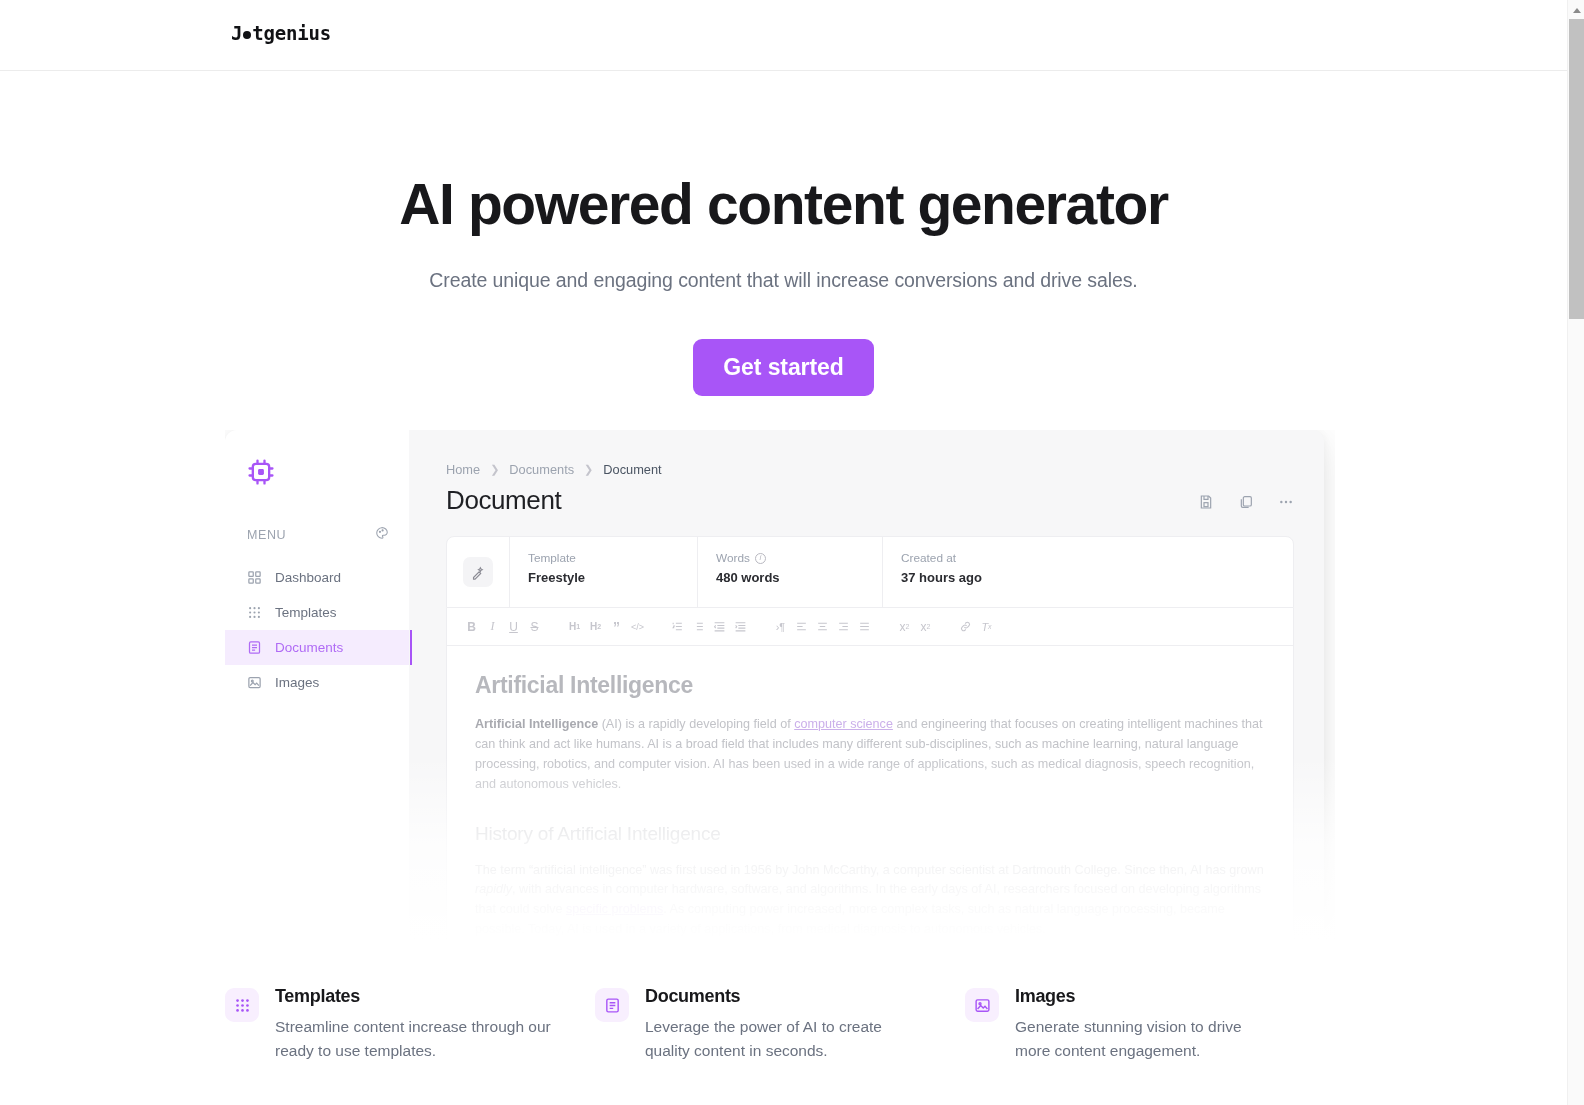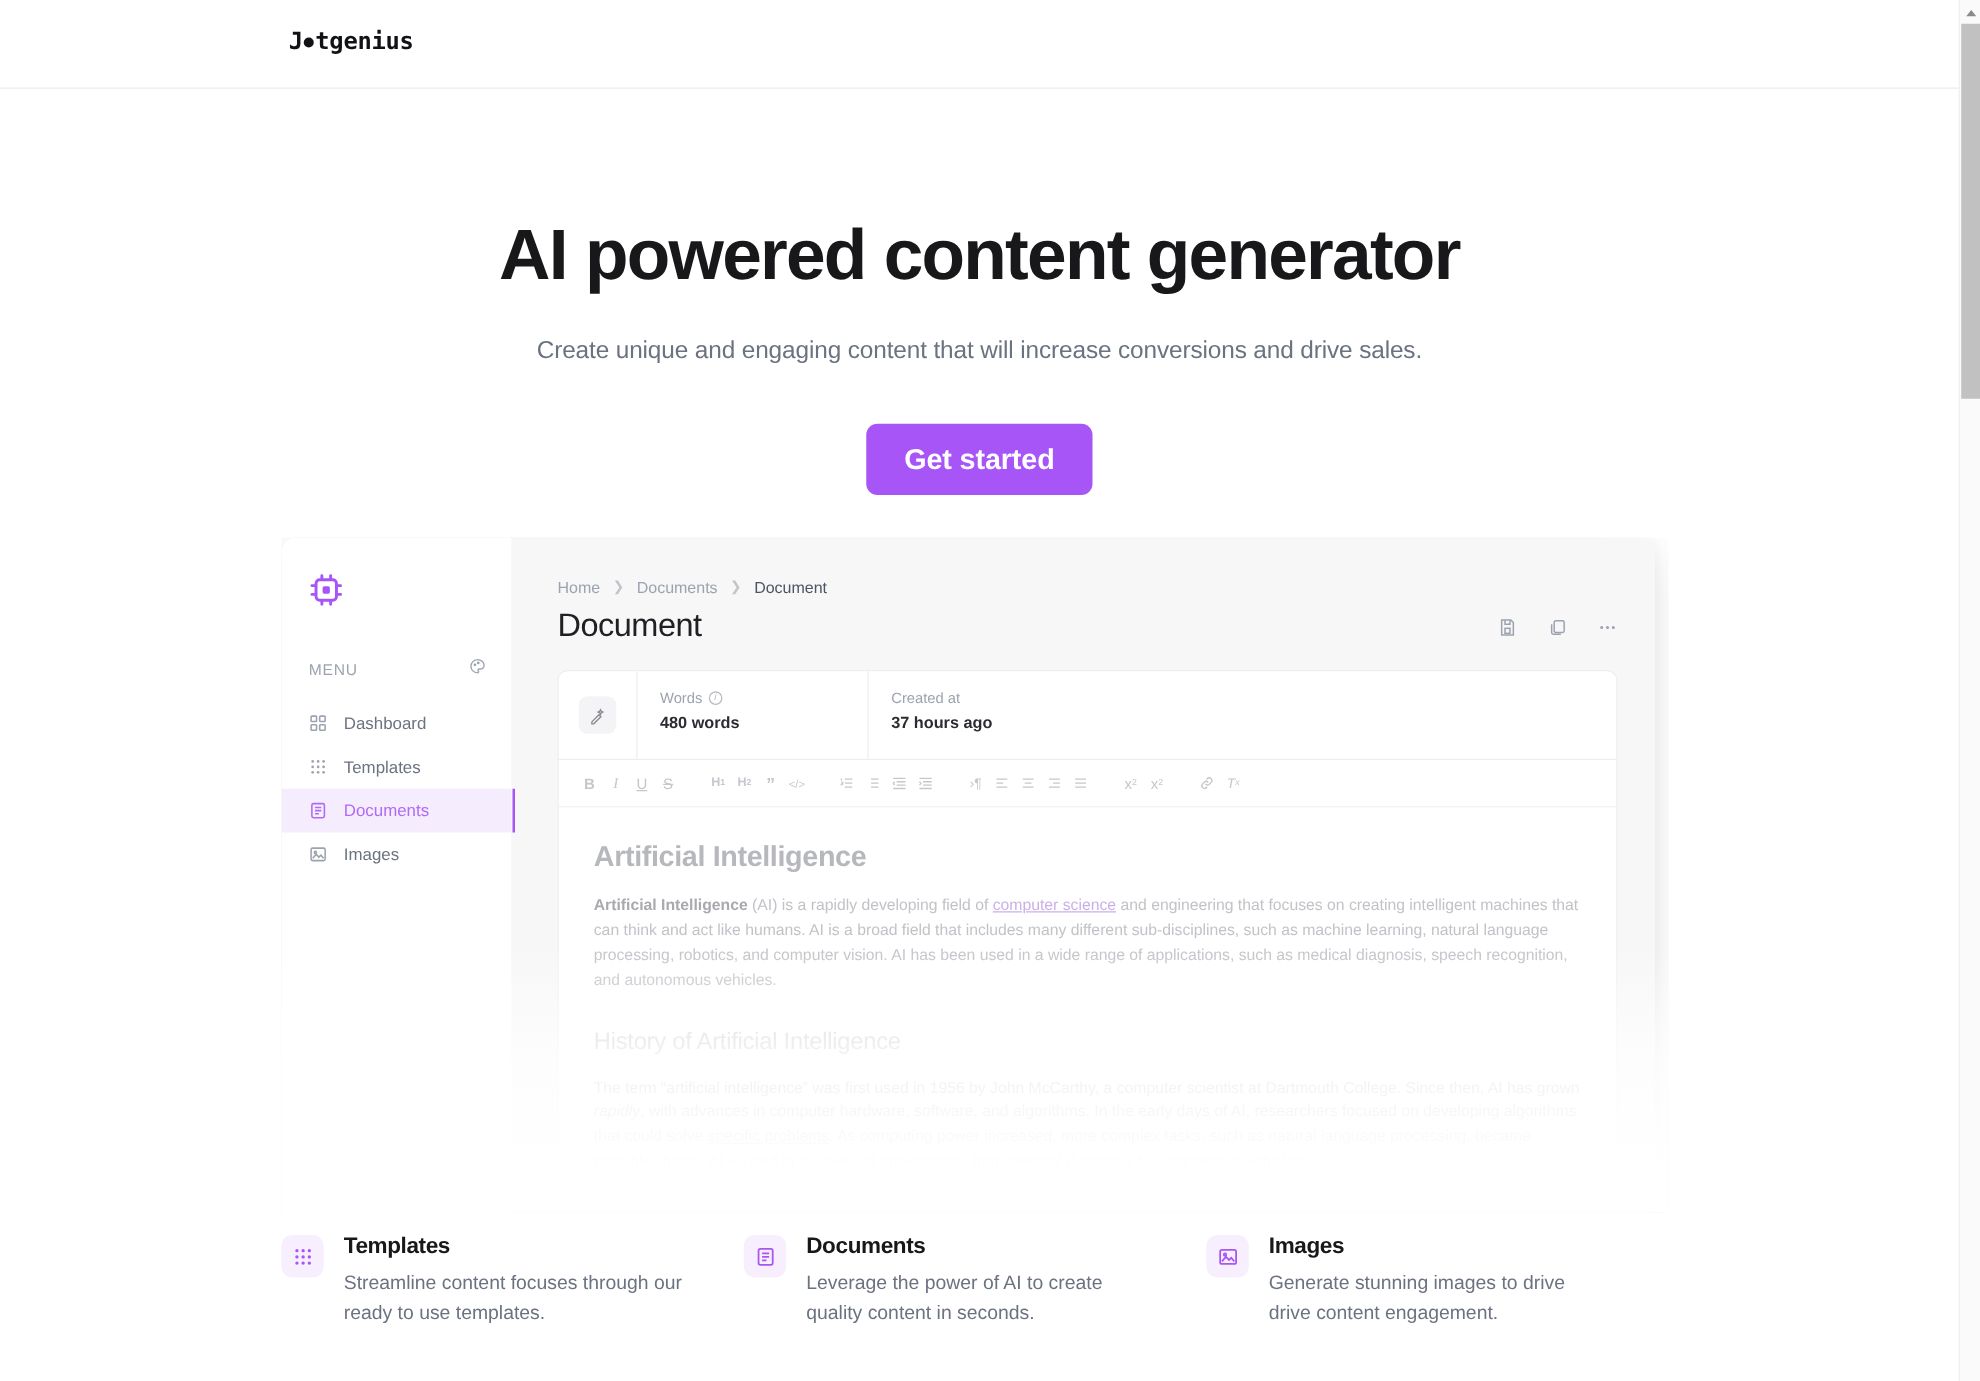--- a/index.html
+++ b/index.html
@@ -573,20 +573,24 @@
 
         <div class="meta-card">
           <div class="meta-pen">
             <span class="chip">
               <svg viewBox="0 0 24 24" width="15" height="15" fill="none" stroke="currentColor" stroke-width="1.8" stroke-linecap="round">
                 <path d="M4 20l9-9 2.5 2.5-9 9H4z"></path>
                 <path d="M15 4.5l1 2 2 1-2 1-1 2-1-2-2-1 2-1z"></path>
               </svg>
             </span>
           </div>
+          <div class="meta-col c2">
+            <div class="meta-k">Template</div>
+            <div class="meta-v">Freestyle</div>
+          </div>
           <div class="meta-col c3">
             <div class="meta-k">
               <span>Words</span>
               <span class="info-dot">i</span>
             </div>
             <div class="meta-v">480 words</div>
           </div>
           <div class="meta-col c4">
             <div class="meta-k">Created at</div>
             <div class="meta-v">37 hours ago</div>
@@ -696,21 +700,21 @@
           <circle cx="5" cy="12" r="1.9"></circle>
             <circle cx="12" cy="12" r="1.9"></circle>
             <circle cx="19" cy="12" r="1.9"></circle>
           <circle cx="5" cy="19" r="1.9"></circle>
             <circle cx="12" cy="19" r="1.9"></circle>
             <circle cx="19" cy="19" r="1.9"></circle>
         </svg>
       </div>
       <div>
         <div class="feature-title">Templates</div>
-        <div class="feature-desc">Streamline content focuses through our ready to use templates.</div>
+        <div class="feature-desc">Streamline content increase through our ready to use templates.</div>
       </div>
     </div>
 
     <div class="feature f2">
       <div class="feature-badge">
         <svg viewBox="0 0 24 24" width="17" height="17" fill="none" stroke="currentColor" stroke-width="2">
           <rect x="4" y="3" width="16" height="18" rx="2"></rect>
           <path d="M8 8h8M8 12h8M8 16h5"></path>
         </svg>
       </div>
@@ -723,21 +727,21 @@
     <div class="feature f3">
       <div class="feature-badge">
         <svg viewBox="0 0 24 24" width="17" height="17" fill="none" stroke="currentColor" stroke-width="2">
           <rect x="3" y="4" width="18" height="16" rx="2"></rect>
           <circle cx="8.5" cy="9.5" r="1.4"></circle>
           <path d="M5 17l4.5-5 3.5 3.5 2.5-2.5L19 17"></path>
         </svg>
       </div>
       <div>
         <div class="feature-title">Images</div>
-        <div class="feature-desc">Generate stunning images to drive drive content engagement.</div>
+        <div class="feature-desc">Generate stunning vision to drive more content engagement.</div>
       </div>
     </div>
   </div>
 
   <div class="scrollbar">
     <div class="scrollbar-arrow">
         <span></span>
       </div>
     <div class="scrollbar-thumb"></div>
   </div>

